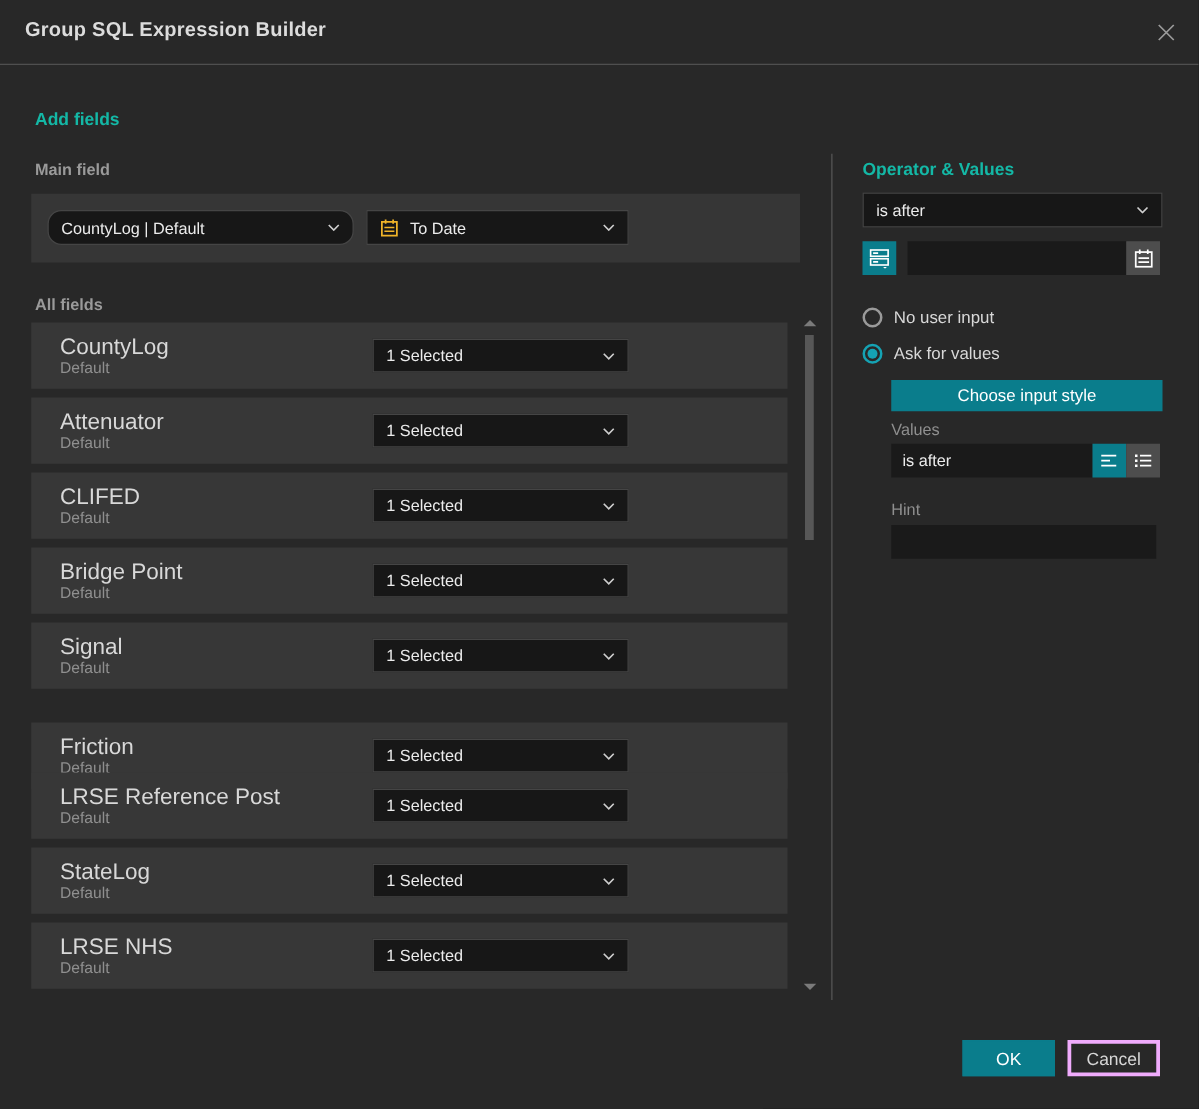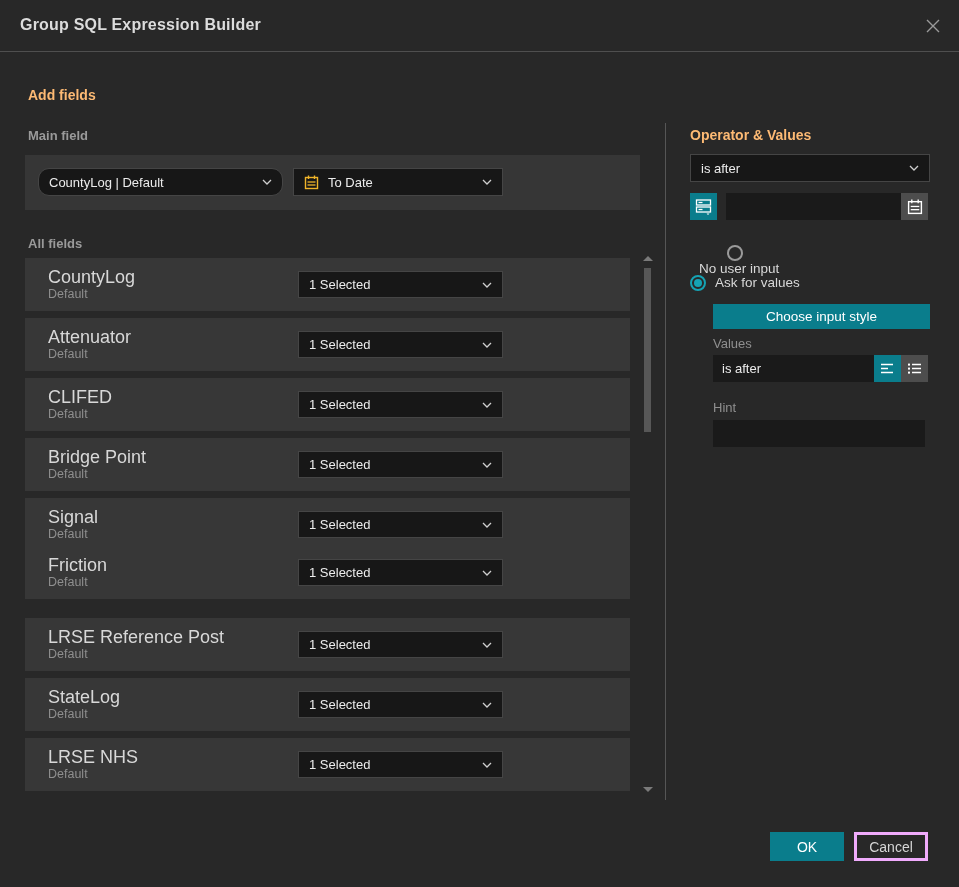--- a/index.html
+++ b/index.html
@@ -9,21 +9,21 @@
     position: relative; width: 959px; height: 887px;
     background: #282828; color: #e2e2e2; overflow: hidden;
   }
   
   .titlebar { position:absolute; left:0; top:0; width:959px; height:52px;padding-left:31px; }
   .titlebar .title { position:absolute; left:20px; top:16px; font-size:16px; font-weight:600; color:#dcdcdc; letter-spacing:.2px; }
   .close-btn { position:absolute; right:14px; top:14px; width:24px; height:24px; cursor:pointer; display:flex; align-items:center; justify-content:center; }
   .titlebar-divider { position:absolute; left:0; top:51px; width:959px; height:1px; background:#4f4f4f; }
 
   
-  .section-heading { position:absolute; font-size:14px; font-weight:700; color:#fdba74; }
+  .section-heading { position:absolute; font-size:14px; font-weight:700; color:#14b8a6; }
   .sub-label { position:absolute; font-size:13px; font-weight:700; color:#9a9a9a; }
   .caption { position:absolute; font-size:13px; color:#8f8f8f; }
 
   
   .dropdown {
     position:absolute; height:28px; background:#171717; border:1px solid #454545;
     display:flex; align-items:center; padding:0 10px; cursor:pointer; color:#ececec; font-size:13px;
   }
   .dropdown .dd-text { flex:1; white-space:nowrap; overflow:hidden; }
   .dropdown .chev { flex:0 0 auto; margin-left:8px; display:flex; }
@@ -167,21 +167,21 @@
     <div class="f-sub">Default</div>
     <div class="dropdown">
       <span class="dd-text">1 Selected</span>
       <span class="chev">
           <svg width="10" height="6" viewBox="0 0 10 6">
             <path d="M1 1 L5 5 L9 1" stroke="#cfcfcf" stroke-width="1.3" fill="none"></path>
           </svg>
         </span>
     </div>
   </div>
-  <div class="field-row" style="top:546px;">
+  <div class="field-row" style="top:578px;">
     <div class="f-name">Friction</div>
     <div class="f-sub">Default</div>
     <div class="dropdown">
       <span class="dd-text">1 Selected</span>
       <span class="chev">
           <svg width="10" height="6" viewBox="0 0 10 6">
             <path d="M1 1 L5 5 L9 1" stroke="#cfcfcf" stroke-width="1.3" fill="none"></path>
           </svg>
         </span>
     </div>
@@ -255,21 +255,21 @@
   <div class="square-btn gray-bg" style="left:901px; top:193px;">
     <svg width="16" height="16" viewBox="0 0 15 15">
       <rect x="1.5" y="2.5" width="12" height="11" fill="none" stroke="#ffffff" stroke-width="1.3"></rect>
       <line x1="4.5" y1="0.5" x2="4.5" y2="4" stroke="#ffffff" stroke-width="1.3"></line>
       <line x1="10.5" y1="0.5" x2="10.5" y2="4" stroke="#ffffff" stroke-width="1.3"></line>
       <line x1="3.5" y1="7" x2="11.5" y2="7" stroke="#ffffff" stroke-width="1.2"></line>
       <line x1="3.5" y1="10" x2="11.5" y2="10" stroke="#ffffff" stroke-width="1.2"></line>
     </svg>
   </div>
 
-  <div class="radio-row" style="top:245px;flex-direction:column;">
+  <div class="radio-row" style="top:245px;">
     <span class="radio-circle"></span>
     <span class="radio-label">No user input</span>
   </div>
   <div class="radio-row" style="top:274px;justify-content:flex-end;">
     <span class="radio-circle checked"></span>
     <span class="radio-label">Ask for values</span>
   </div>
 
   <button class="choose-btn">Choose input style</button>
 

